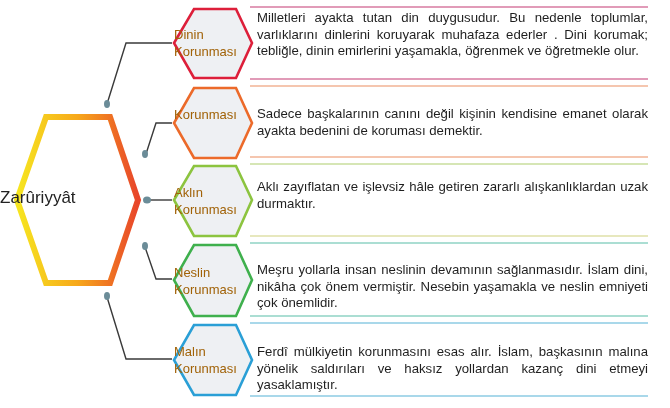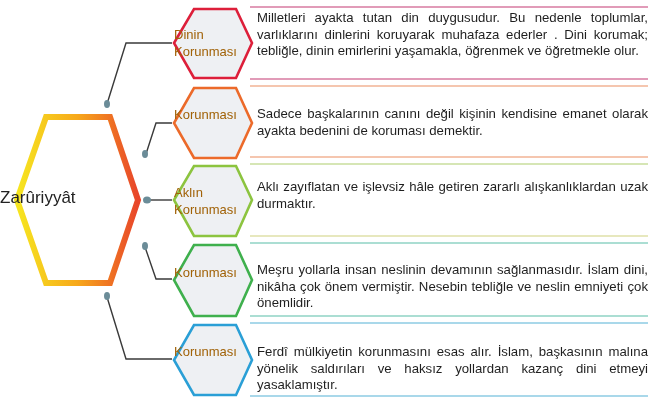--- a/index.html
+++ b/index.html
@@ -71,23 +71,25 @@
   <div>Korunması</div>
 </div>
 <div class="hex-label" style="left:174px; top:106px; width:78px;">
   <div>Korunması</div>
 </div>
 <div class="hex-label" style="left:174px; top:184px; width:78px;">
   <div>Aklın</div>
   <div>Korunması</div>
 </div>
 <div class="hex-label" style="left:174px; top:264px; width:78px;">
+  <div>Neslin</div>
   <div>Korunması</div>
 </div>
 <div class="hex-label" style="left:174px; top:343px; width:78px;">
+  <div>Malın</div>
   <div>Korunması</div>
 </div>
 
 <div class="desc last-left" style="top:10px;">Milletleri ayakta tutan din duygusudur. Bu nedenle toplumlar, varlıklarını dinlerini koruyarak muhafaza ederler . Dini korumak; tebliğle, dinin emirlerini yaşamakla, öğrenmek ve öğretmekle olur.</div>
 <div class="desc last-left" style="top:106px;">Sadece başkalarının canını değil kişinin kendisine emanet olarak ayakta bedenini de koruması demektir.</div>
 <div class="desc last-left" style="top:179px;">Aklı zayıflatan ve işlevsiz hâle getiren zararlı alışkanlıklardan uzak durmaktır.</div>
-<div class="desc last-left" style="top:262px;">Meşru yollarla insan neslinin devamının sağlanmasıdır. İslam dini, nikâha çok önem vermiştir. Nesebin tebliğle ve neslin emniyeti çok önemlidir.</div>
+<div class="desc last-left" style="top:262px;">Meşru yollarla insan neslinin devamının sağlanmasıdır. İslam dini, nikâha çok önem vermiştir. Nesebin yaşamakla ve neslin emniyeti çok önemlidir.</div>
 <div class="desc last-left" style="top:344px;">Ferdî mülkiyetin korunmasını esas alır. İslam, başkasının malına yönelik saldırıları ve haksız yollardan kazanç dini etmeyi yasaklamıştır.</div>
 
 </body></html>

